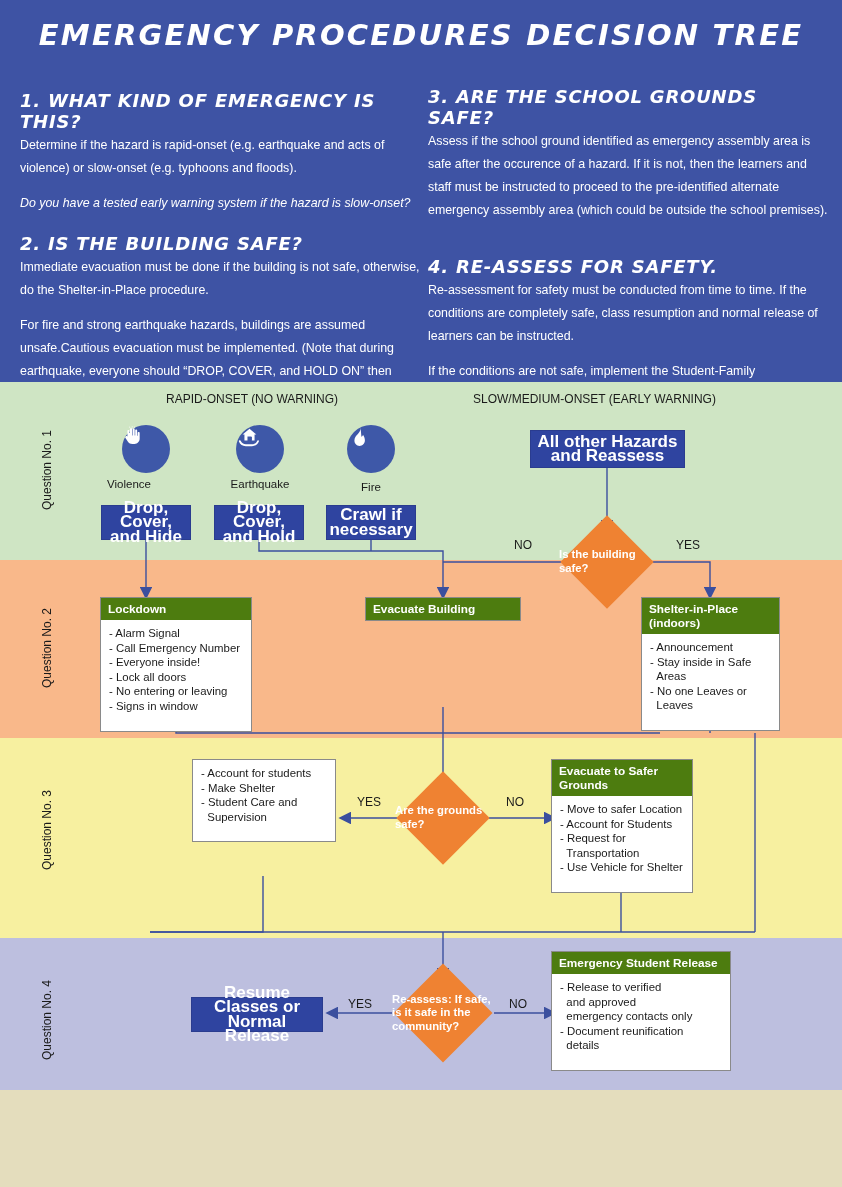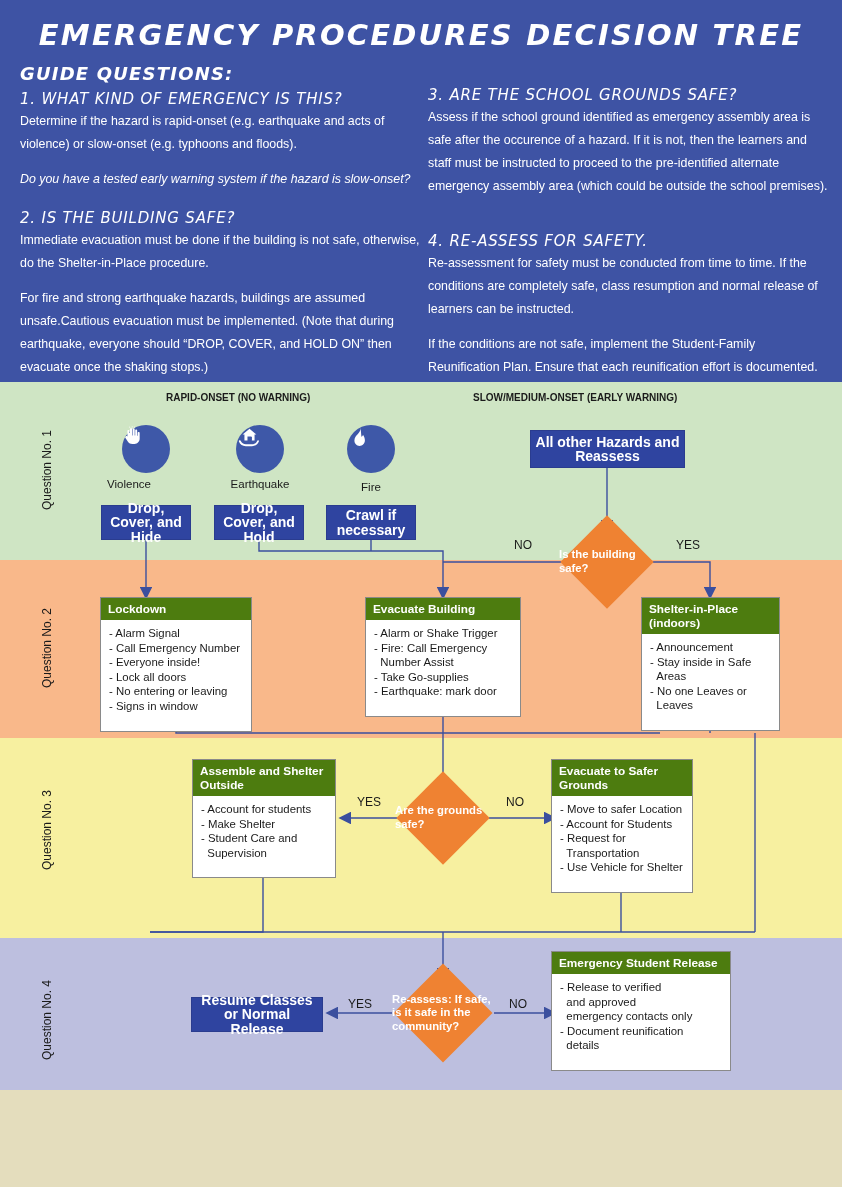--- a/index.html
+++ b/index.html
@@ -31,22 +31,22 @@
     font-family: "DejaVu Sans", sans-serif;
     font-weight: bold; font-style: italic;
     font-size: 18px; letter-spacing: 1.2px;
     text-transform: uppercase;
   }
   .col { position: absolute; width: 400px; }
   .col.left  { left: 20px;  top: 90px; }
   .col.right { left: 428px; top: 86px; }
   .q-title {
     font-family: "DejaVu Sans", sans-serif;
-    font-weight: normal; font-style: italic;
-    font-size: 15px; letter-spacing: 0.8px;
+    font-weight: bold; font-style: italic;
+    font-size: 18px; letter-spacing: 0.8px;
     text-transform: uppercase;
     margin-bottom: 2px;
   }
   .q-body { font-size: 12.4px; line-height: 23px; margin-bottom: 12px; }
   .q-body.italic { font-style: italic; }
   .q-spacer { height: 6px; }
 
   
   .band { position: absolute; left: 0; width: 842px; }
   .band-1 { top: 382px; height: 178px; background: #cfe5c4; }
@@ -62,35 +62,35 @@
   .bl1 { top: 430px; }
   .bl2 { top: 608px; }
   .bl3 { top: 790px; }
   .bl4 { top: 980px; }
 
   
   .flow { position: absolute; left: 0; top: 0; width: 842px; height: 1187px; }
   .flow svg { position: absolute; left: 0; top: 0; }
 
   .colhead {
-    position: absolute; font-size: 10px; color: #1a1a1a; white-space: nowrap; font-weight: bold;
+    position: absolute; font-size: 12px; color: #1a1a1a; white-space: nowrap;
   }
 
   .icon-circle {
     position: absolute; width: 48px; height: 48px; border-radius: 50%;
     background: #3e58a8; display: flex; align-items: center; justify-content: center;
   }
   .icon-label {
     position: absolute; font-size: 11.5px; color: #1a1a1a;
     text-align: center; width: 110px;
   }
 
   .nbox {
     position: absolute; background: #2f44a0; border: 1px solid #2a3c8f;
-    color: #ffffff; font-size: 14px; font-weight: bold; line-height: 14.5px;
+    color: #ffffff; font-size: 17px; font-weight: bold; line-height: 14.5px;
     display: flex; align-items: center; justify-content: center; text-align: center;
     padding: 2px 4px;
   }
   .card { position: absolute; border: 1px solid #8a8a8a; background: #ffffff; }
   .card-hd {
     background: #4d7c0f; color: #ffffff; font-size: 11.8px; font-weight: bold;
     line-height: 14px; padding: 4px 7px;
   }
   .card-bd {
     color: #1a1a1a; font-size: 11.4px; line-height: 14.6px; padding: 6px 8px 17px 8px;
@@ -115,21 +115,20 @@
   }
   .footer-rule { position: absolute; left: 0; top: 1086px; width: 842px; height: 4px; background: #bdbfdf; }
 </style>
 </head>
 <body>
 
 <div id="poster">
 
   <div class="header">
     <div class="poster-title">Emergency Procedures Decision Tree</div>
-    <div class="guide-heading">Guide Questions:</div>
 
     <div class="col left">
       <div class="q-title">1. What kind of emergency is this?</div>
       <div class="q-body">Determine if the hazard is rapid-onset (e.g. earthquake and acts of violence) or slow-onset (e.g. typhoons and floods).</div>
       <div class="q-body italic">Do you have a tested early warning system if the hazard is slow-onset?</div>
       <div class="q-spacer"></div>
       <div class="q-title">2. Is the building safe?</div>
       <div class="q-body">Immediate evacuation must be done if the building is not safe, otherwise, do the Shelter-in-Place procedure.</div>
       <div class="q-body">For fire and strong earthquake hazards, buildings are assumed unsafe.Cautious evacuation must be implemented. (Note that during earthquake, everyone should “DROP, COVER, and HOLD ON” then evacuate once the shaking stops.)</div>
     </div>
@@ -245,47 +244,39 @@
         <li>- Call Emergency Number</li>
         <li>- Everyone inside!</li>
         <li>- Lock all doors</li>
         <li>- No entering or leaving</li>
         <li>- Signs in window</li>
       </div>
     </div>
 
     <div class="card" style="left:365px; top:597px; width:156px;">
       <div class="card-hd">Evacuate Building</div>
-      <div class="card-bd">
-        <li>- Alarm or Shake Trigger</li>
-        <li>- Fire: Call Emergency</li>
-        <li>&nbsp;&nbsp;Number Assist</li>
-        <li>- Take Go-supplies</li>
-        <li>- Earthquake: mark door</li>
-      </div>
     </div>
 
     <div class="card" style="left:641px; top:597px; width:139px;">
       <div class="card-hd">Shelter-in-Place (indoors)</div>
       <div class="card-bd">
         <li>- Announcement</li>
         <li>- Stay inside in Safe</li>
         <li>&nbsp;&nbsp;Areas</li>
         <li>- No one Leaves or</li>
         <li>&nbsp;&nbsp;Leaves</li>
       </div>
     </div>
 
     <div class="diamond" style="left:410px; top:785px; width:66px; height:66px;"></div>
     <div class="diamond-txt" style="left:395px; top:802px; width:96px; height:32px;">Are the grounds safe?</div>
     <div class="edge-label" style="left:357px; top:795px;">YES</div>
     <div class="edge-label" style="left:506px; top:795px;">NO</div>
 
     <div class="card" style="left:192px; top:759px; width:144px;">
-      <div class="card-hd">Assemble and Shelter Outside</div>
       <div class="card-bd">
         <li>- Account for students</li>
         <li>- Make Shelter</li>
         <li>- Student Care and</li>
         <li>&nbsp;&nbsp;Supervision</li>
       </div>
     </div>
 
     <div class="card" style="left:551px; top:759px; width:142px;">
       <div class="card-hd">Evacuate to Safer Grounds</div>

